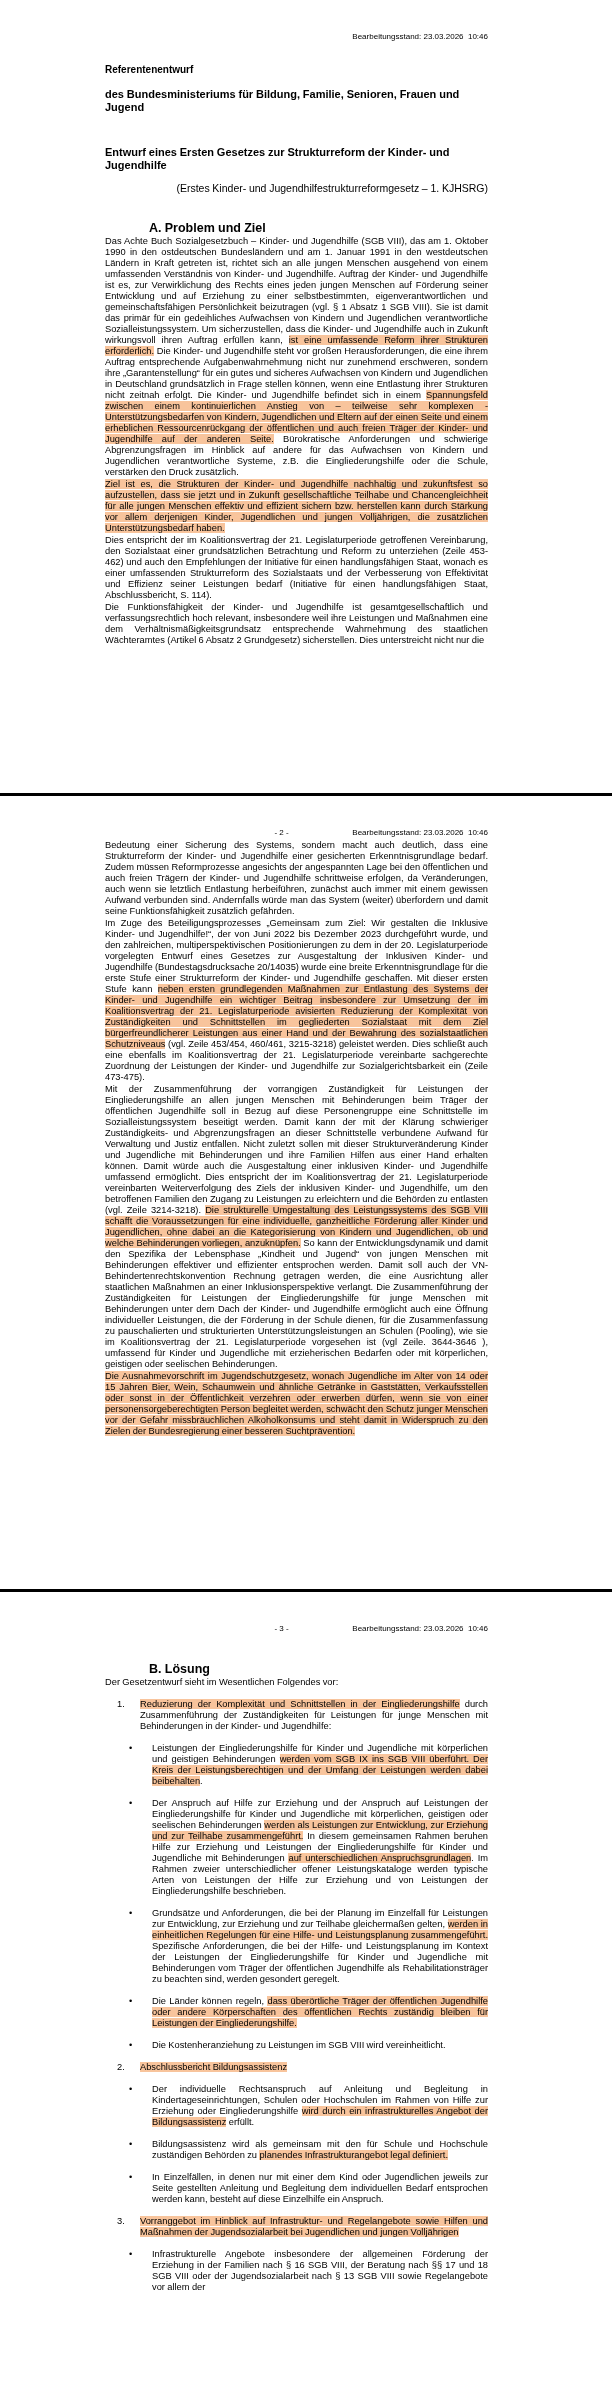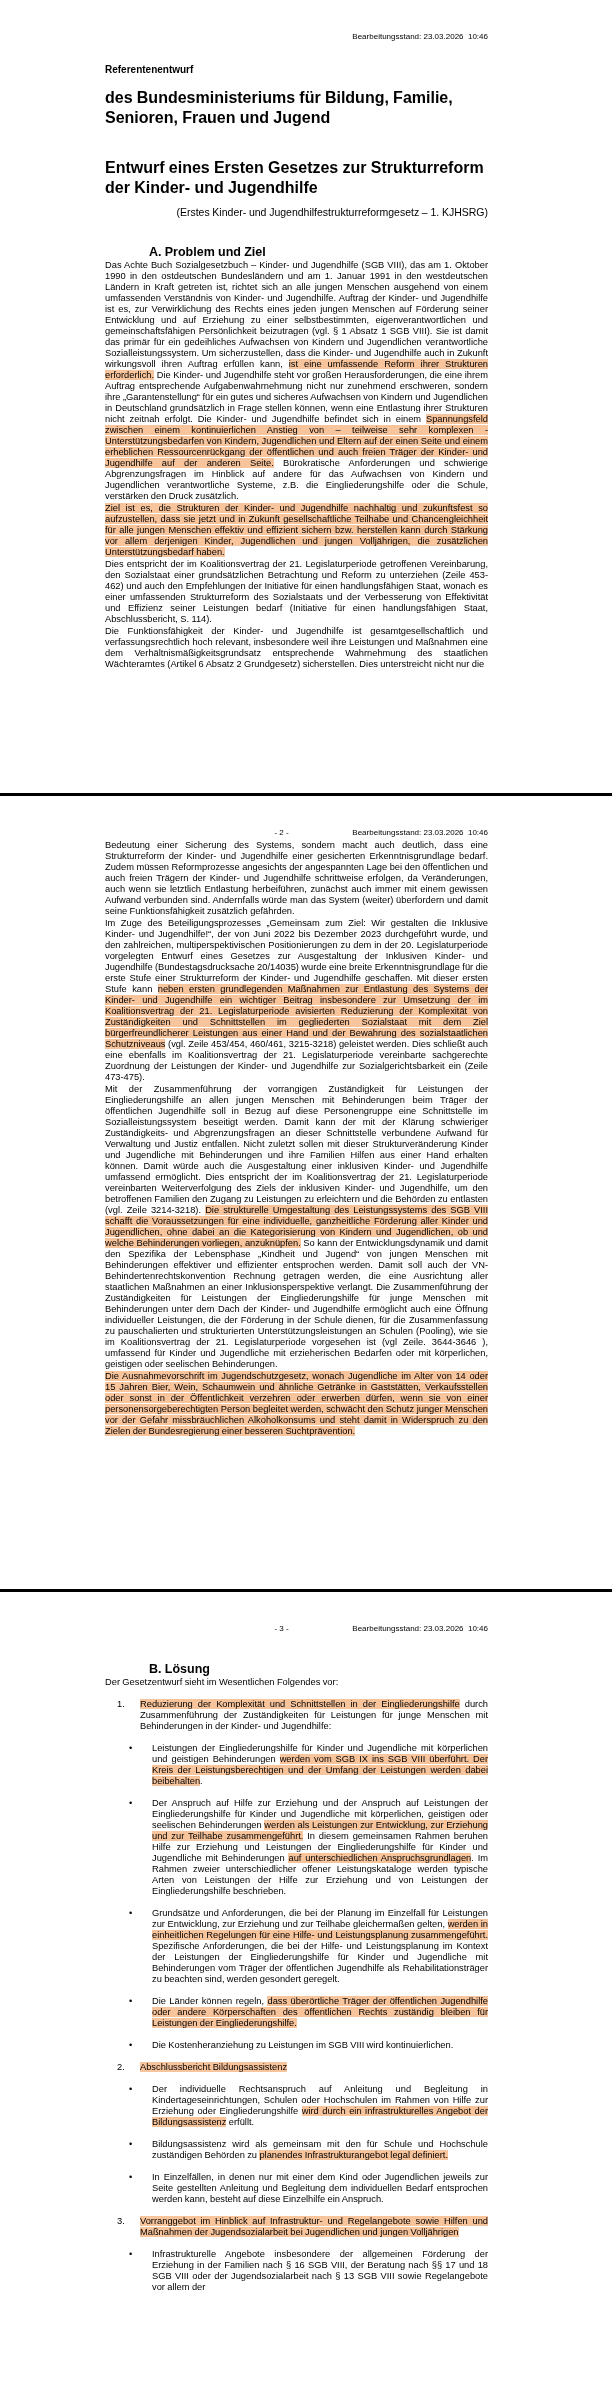--- a/index.html
+++ b/index.html
@@ -8,22 +8,22 @@
   .page{
     width:580px;height:793px;background:#fff;box-sizing:border-box;
     padding:32px 92px 9px 105px;overflow:hidden;position:relative;
   }
   .page-sep{height:3px;background:#000;width:612px;}
   .page-header{position:relative;height:11px;font-size:8px;line-height:10px;}
   .page-num{position:absolute;left:0;right:30px;text-align:center;}
   .stamp{position:absolute;right:0;top:0;white-space:pre;}
   .blk{word-spacing:-0.2px;}
   .doc-title{font-size:10px;font-weight:bold;margin-top:21px;}
-  .doc-subtitle{font-size:16px;font-weight:bold;margin-top:13px;line-height:1.22;}
-  .law-title{font-size:16px;font-weight:bold;margin-top:31px;line-height:1.22;}
+  .doc-subtitle{font-size:11px;font-weight:bold;margin-top:13px;line-height:1.22;}
+  .law-title{font-size:11px;font-weight:bold;margin-top:31px;line-height:1.22;}
   .law-subtitle{font-size:10.5px;margin-top:9px;text-align:right;}
   .section-heading{font-size:12.5px;font-weight:bold;margin-top:27px;margin-left:44px;}
   .paragraph{font-size:9.3px;line-height:11px;text-align:justify;margin-top:1px;hyphens:auto;}
   .numbered-item,.bullet-item{display:flex;font-size:9.3px;line-height:11px;margin-top:11px;hyphens:auto;}
   .numbered-item{padding-left:12px;}
   .bullet-item{padding-left:24px;}
   .marker{flex:0 0 23px;}
   .bullet-item .marker{flex:0 0 23px;}
   .item-text{flex:1 1 auto;text-align:justify;}
   .seg.hl{background:var(--hl,#f8c49c);}
@@ -91,21 +91,21 @@
         <div class="blk bullet-item">
           <span class="marker">•</span>
           <span class="item-text"><span class="seg">Grundsätze und Anforderungen, die bei der Planung im Einzelfall für Leistungen zur Entwicklung, zur Erziehung und zur Teilhabe gleichermaßen gelten, </span><span class="seg hl">werden in einheitlichen Regelungen für eine Hilfe- und Leistungsplanung zusammengeführt.</span><span class="seg"> Spezifische Anforderungen, die bei der Hilfe- und Leistungsplanung im Kontext der Leistungen der Eingliederungshilfe für Kinder und Jugendliche mit Behinderungen vom Träger der öffentlichen Jugendhilfe als Rehabilitationsträger zu beachten sind, werden gesondert geregelt.</span></span>
         </div>
         <div class="blk bullet-item">
           <span class="marker">•</span>
           <span class="item-text"><span class="seg">Die Länder können regeln, </span><span class="seg hl">dass überörtliche Träger der öffentlichen Jugendhilfe oder andere Körperschaften des öffentlichen Rechts zuständig bleiben für Leistungen der Eingliederungshilfe.</span></span>
         </div>
         <div class="blk bullet-item">
           <span class="marker">•</span>
-          <span class="item-text"><span class="seg">Die Kostenheranziehung zu Leistungen im SGB VIII wird kontinuierlichen.</span></span>
+          <span class="item-text"><span class="seg">Die Kostenheranziehung zu Leistungen im SGB VIII wird vereinheitlicht.</span></span>
         </div>
         <div class="blk numbered-item">
           <span class="marker">2.</span>
           <span class="item-text"><span class="seg hl">Abschlussbericht Bildungsassistenz</span></span>
         </div>
         <div class="blk bullet-item">
           <span class="marker">•</span>
           <span class="item-text"><span class="seg">Der individuelle Rechtsanspruch auf Anleitung und Begleitung in Kindertageseinrichtungen, Schulen oder Hochschulen im Rahmen von Hilfe zur Erziehung oder Eingliederungshilfe </span><span class="seg hl">wird durch ein infrastrukturelles Angebot der Bildungsassistenz</span><span class="seg"> erfüllt.</span></span>
         </div>
         <div class="blk bullet-item">

